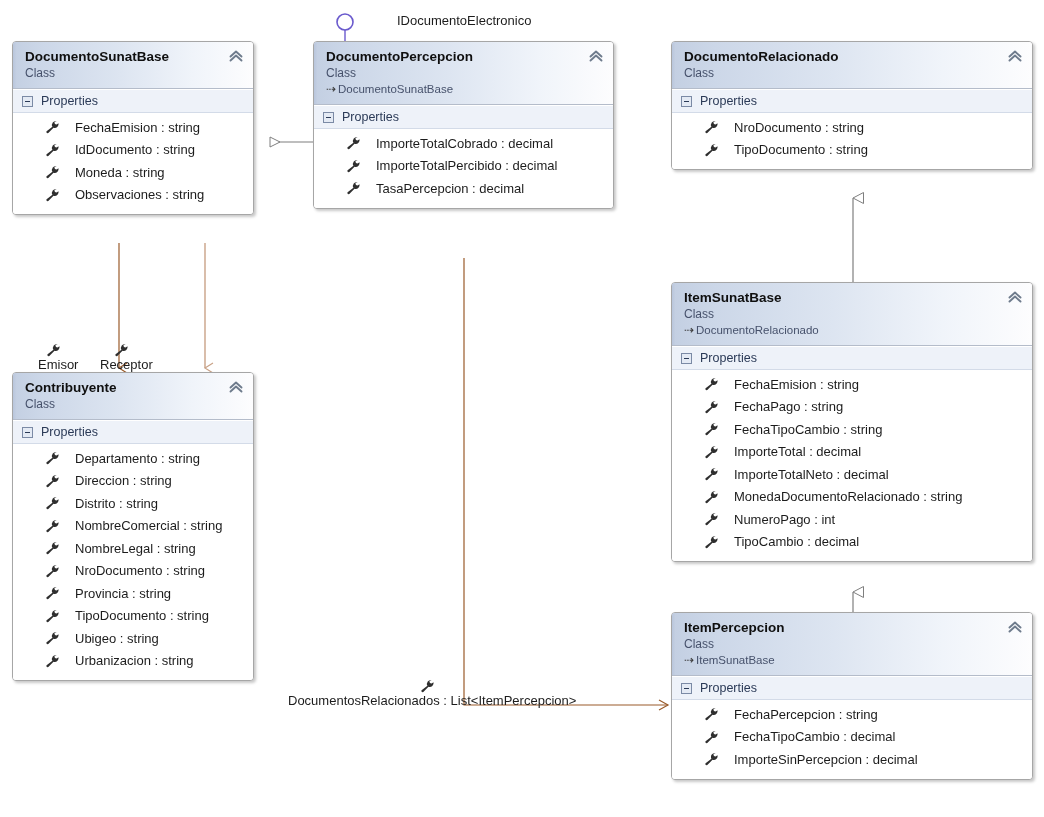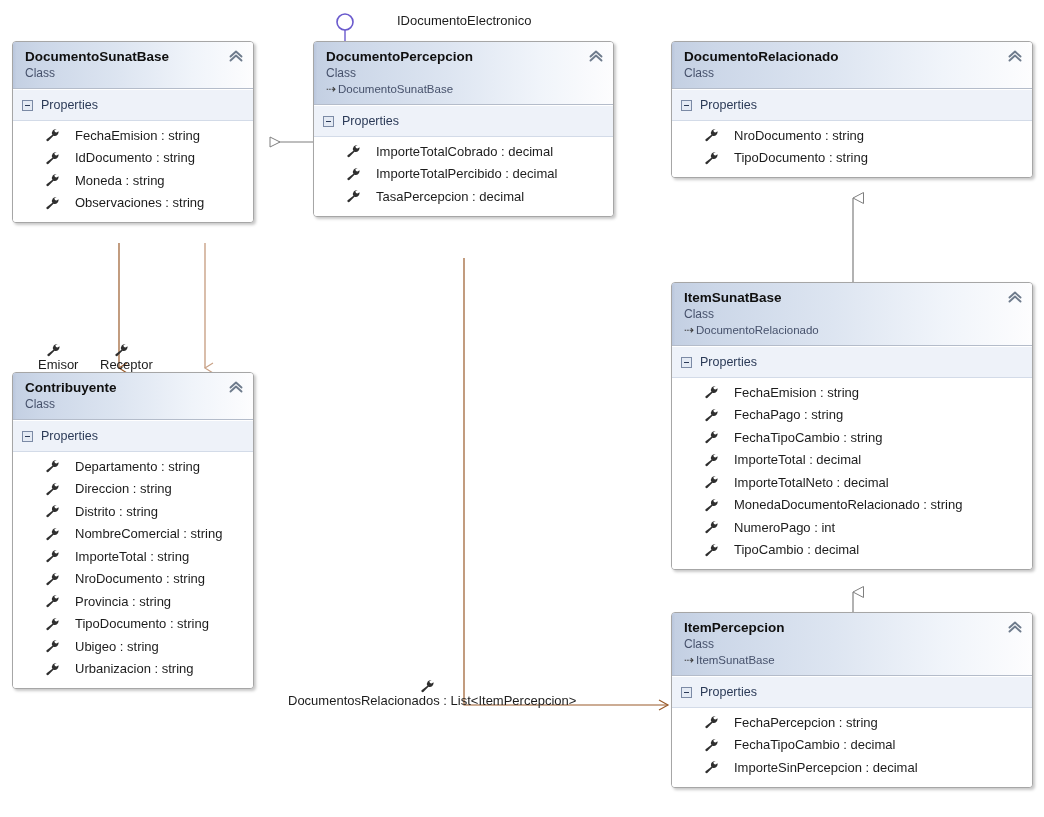--- a/index.html
+++ b/index.html
@@ -89,21 +89,21 @@
     display: flex;
     align-items: center;
     gap: 8px;
     box-sizing: border-box;
     padding: 3px 0 3px 9px;
     background: #eef2f9;
     border-top: 1px solid #ffffff;
     border-bottom: 1px solid #d3dbe8;
     font-size: 12.5px;
     color: #2b3a57;
-    height: 32px;
+    height: 24px;
   }
   .expander {
     width: 11px;
     height: 11px;
     box-sizing: border-box;
     border: 1px solid #7b8aa5;
     background: #e4eaf4;
     position: relative;
     flex: 0 0 auto;
   }
@@ -466,21 +466,21 @@
       <div class="member">
         <svg class="wrench" viewBox="0 0 16 14">
           <path d="M11.6,1.1 a3.9,3.9 0 0 0 -4.2,5.6 L1.6,11.2 a1.3,1.3 0 0 0 1.7,1.9 l5.2,-5.3 a3.9,3.9 0 0 0 5.0,-4.6 L11.6,4.6 L9.9,3.9 L9.4,2.1 Z" fill="#2f2f2f"></path>
         </svg>
         <span>NombreComercial : string</span>
       </div>
       <div class="member">
         <svg class="wrench" viewBox="0 0 16 14">
           <path d="M11.6,1.1 a3.9,3.9 0 0 0 -4.2,5.6 L1.6,11.2 a1.3,1.3 0 0 0 1.7,1.9 l5.2,-5.3 a3.9,3.9 0 0 0 5.0,-4.6 L11.6,4.6 L9.9,3.9 L9.4,2.1 Z" fill="#2f2f2f"></path>
         </svg>
-        <span>ImporteTotal : string</span>
+        <span>NombreLegal : string</span>
       </div>
       <div class="member">
         <svg class="wrench" viewBox="0 0 16 14">
           <path d="M11.6,1.1 a3.9,3.9 0 0 0 -4.2,5.6 L1.6,11.2 a1.3,1.3 0 0 0 1.7,1.9 l5.2,-5.3 a3.9,3.9 0 0 0 5.0,-4.6 L11.6,4.6 L9.9,3.9 L9.4,2.1 Z" fill="#2f2f2f"></path>
         </svg>
         <span>NroDocumento : string</span>
       </div>
       <div class="member">
         <svg class="wrench" viewBox="0 0 16 14">
           <path d="M11.6,1.1 a3.9,3.9 0 0 0 -4.2,5.6 L1.6,11.2 a1.3,1.3 0 0 0 1.7,1.9 l5.2,-5.3 a3.9,3.9 0 0 0 5.0,-4.6 L11.6,4.6 L9.9,3.9 L9.4,2.1 Z" fill="#2f2f2f"></path>

